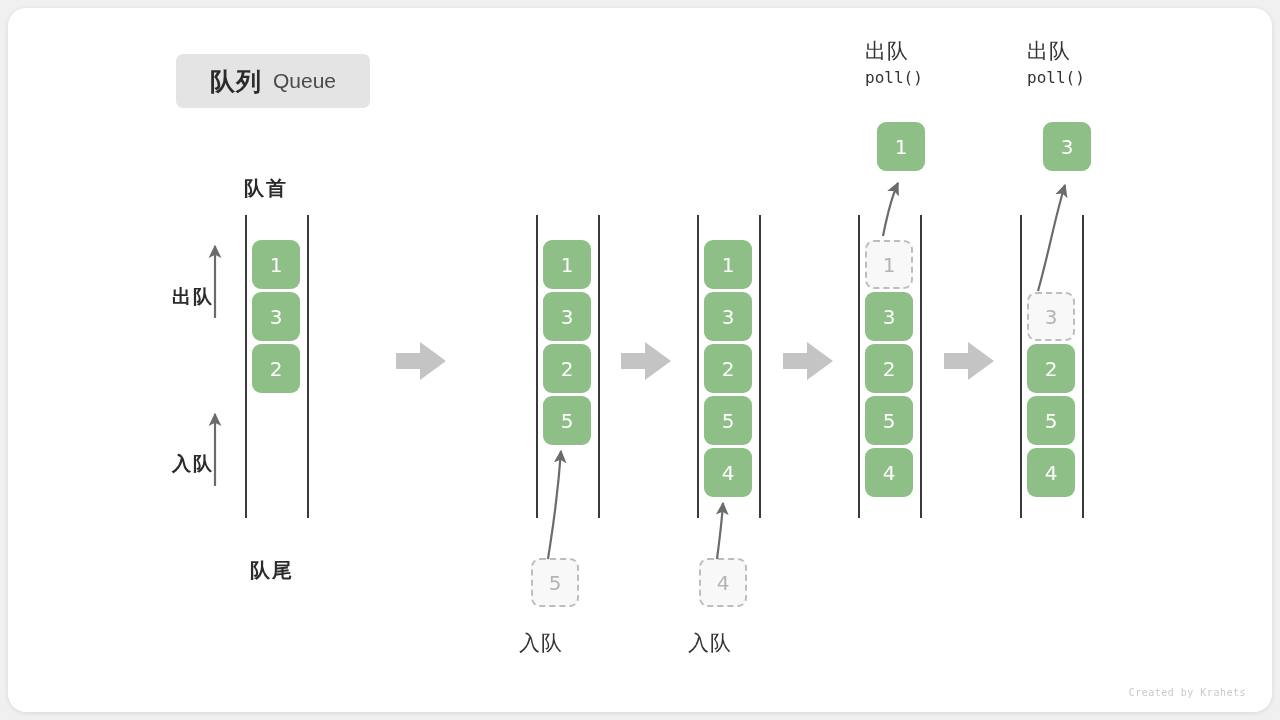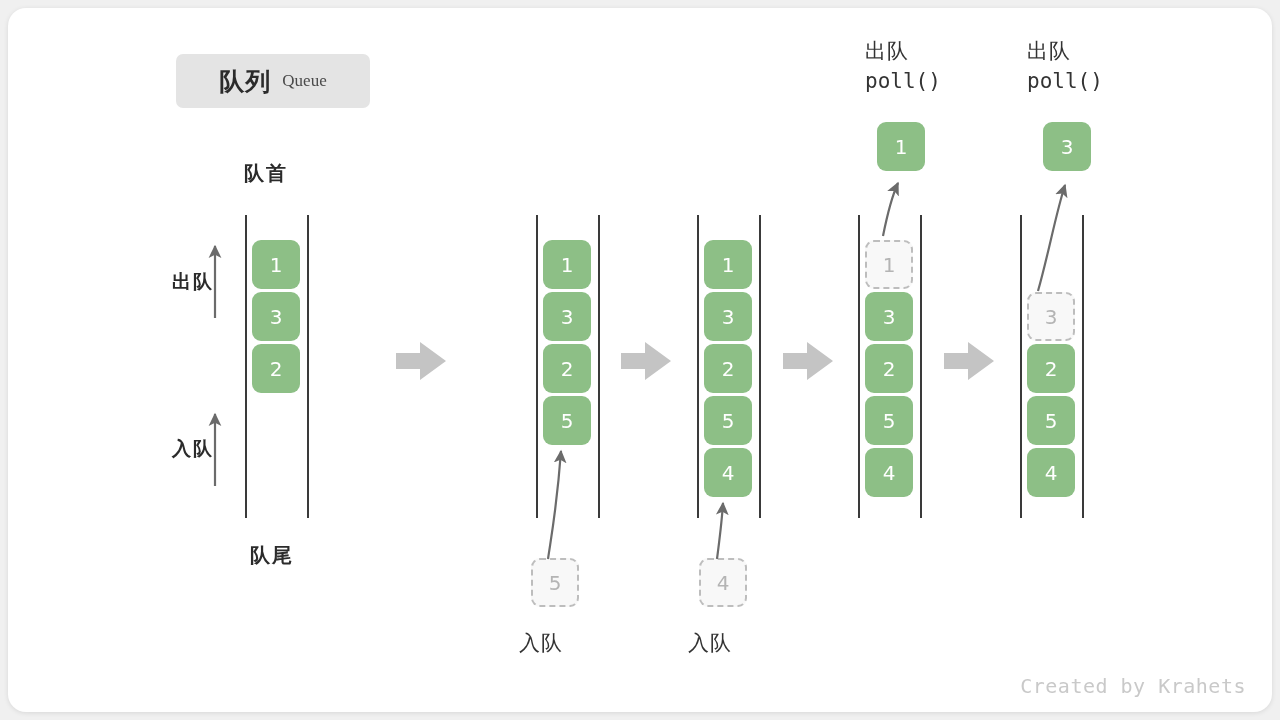--- a/index.html
+++ b/index.html
@@ -46,27 +46,27 @@
     justify-content: center;
     gap: 11px;
   }
   #title-badge .cn {
     font-size: 25px;
     font-weight: bold;
     color: #2b2b2b;
     letter-spacing: 1px;
   }
   #title-badge .en {
-    font-family: Liberation Serif, serif;
-    font-size: 17px;
+    font-family: Liberation Sans, sans-serif;
+    font-size: 21px;
     color: #4a4a4a;
   }
 
   
-  .abs { position: absolute; }
+  .abs { position: absolute; margin-top: 15px; }
 
   .head-label, .tail-label {
     font-size: 20px;
     font-weight: bold;
     color: #2b2b2b;
     letter-spacing: 2px;
     text-align: center;
     width: 120px;
   }
 
@@ -117,21 +117,21 @@
   .op-caption .cn {
     display: block;
     font-size: 21px;
     color: #333333;
     letter-spacing: 1px;
     line-height: 1.45;
   }
   .op-caption .code {
     display: block;
     font-family: "DejaVu Sans Mono", "Liberation Mono", monospace;
-    font-size: 21px;
+    font-size: 16px;
     color: #333333;
     line-height: 1.45;
     white-space: pre;
   }
   .op-caption .code .num { color: #3d8b42; font-weight: bold; }
 
   
   #overlay {
     position: absolute;
     left: 0; top: 0;
@@ -139,21 +139,21 @@
     height: 704px;
     pointer-events: none;
   }
 
   
   #footer {
     position: absolute;
     right: 26px;
     bottom: 14px;
     font-family: "DejaVu Sans Mono", "Liberation Mono", monospace;
-    font-size: 20px;
+    font-size: 10px;
     color: #c9c9c9;
     letter-spacing: 0.5px;
   }
 </style>
 </head>
 <body>
 
 <div id="stage">
   <div id="card">
 

